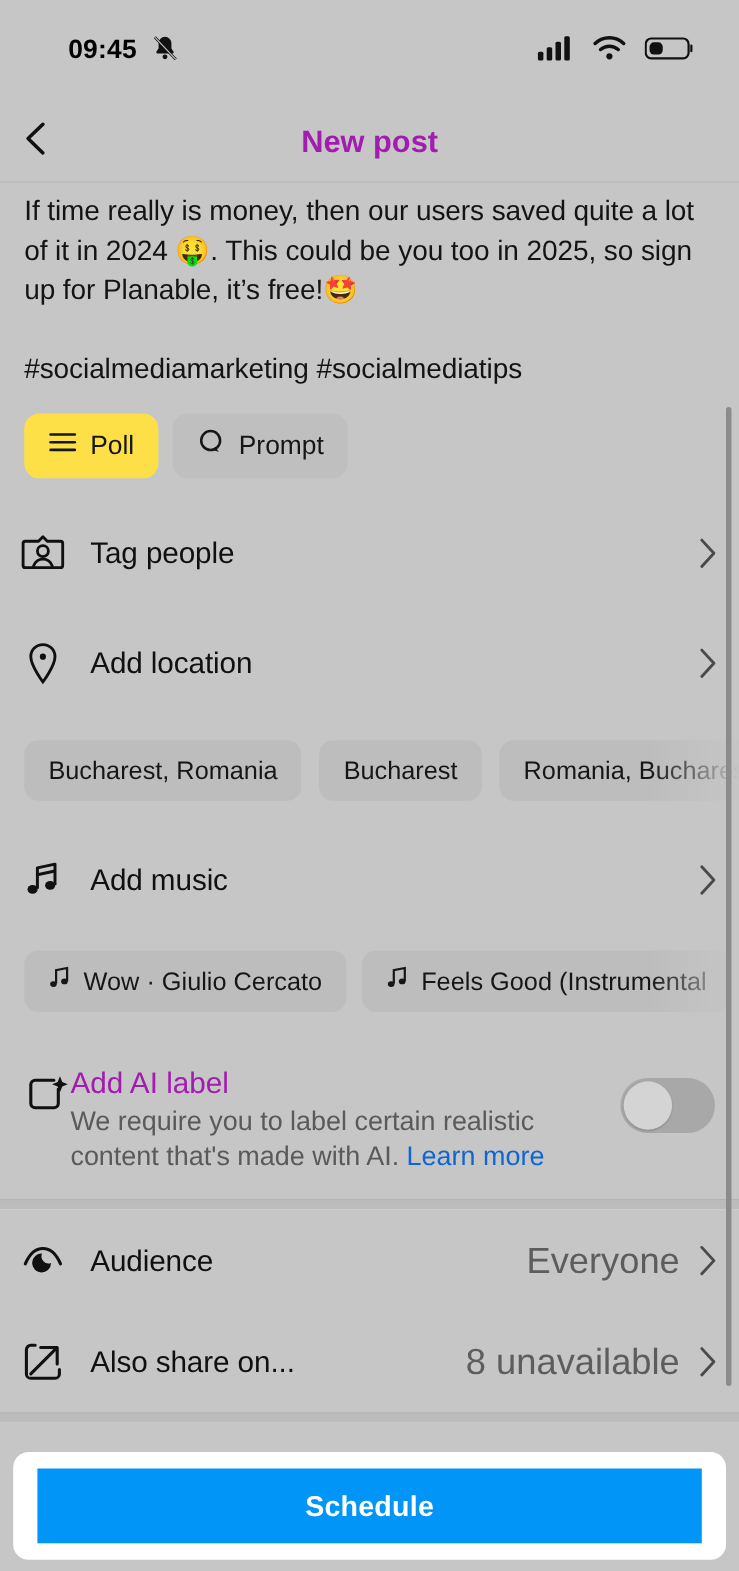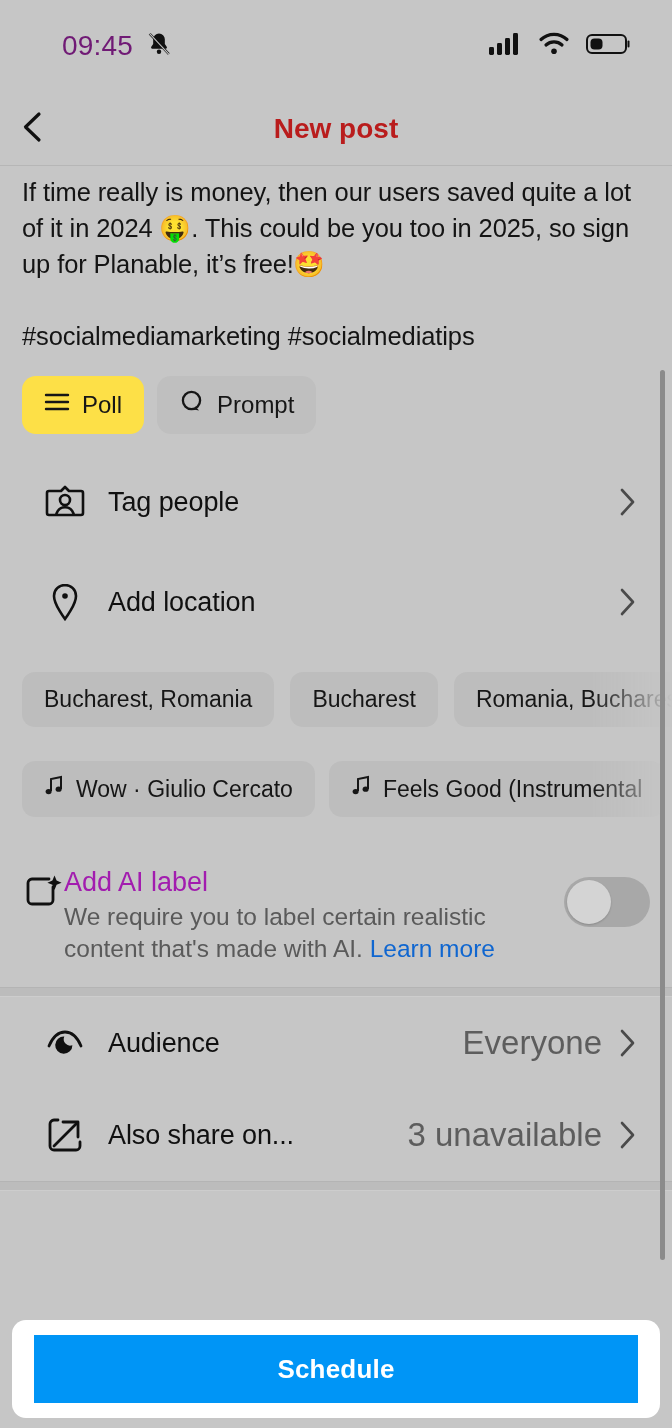--- a/index.html
+++ b/index.html
@@ -29,23 +29,23 @@
     align-items: center;
     justify-content: space-between;
     padding: 0 40px 0 62px;
   }
   .status-left {
     display: flex;
     align-items: center;
     gap: 12px;
   }
   .clock {
-    font-size: 28px;
-    font-weight: normal;
-    color: #701a75;
+    font-size: 24px;
+    font-weight: bold;
+    color: #000000;
     letter-spacing: 0.2px;
   }
   .status-right {
     display: flex;
     align-items: center;
     gap: 16px;
   }
 
   
   .header {
@@ -60,21 +60,21 @@
   .back-btn {
     position: absolute;
     left: 10px; top: 50%;
     transform: translateY(-50%);
     width: 46px; height: 46px;
     display: flex; align-items: center; justify-content: center;
   }
   .header-title {
     font-size: 28px;
     font-weight: bold;
-    color: #b91c1c;
+    color: #a21caf;
   }
 
   
   .body {
     position: absolute;
     top: 166px; left: 0; right: 0;
     bottom: 130px;
     overflow: hidden;
   }
 
@@ -111,24 +111,23 @@
   .divider-band {
     height: 10px;
     background: #bcbcbc;
     border-top: 1px solid #b4b4b4;
     border-bottom: 1px solid #cdcdcd;
   }
 
   .row {
     display: flex;
     align-items: center;
-    padding: 0 32px;
+    padding: 0 16px;
     min-height: 84px;
     position: relative;
-    margin-left: 10px;
   }
   .row .ico {
     width: 46px;
     height: 46px;
     flex: none;
     display: flex;
     align-items: center;
     justify-content: center;
     margin-right: 20px;
   }
@@ -364,20 +363,36 @@
         <span>Bucharest, Romania</span>
       </div>
       <div class="chip">
         <span>Bucharest</span>
       </div>
       <div class="chip">
         <span>Romania, Bucharest</span>
       </div>
     </div>
 
+    <div class="row" style="margin-top:18px;">
+      <div class="ico">
+        <svg width="40" height="40" viewBox="0 0 40 40">
+          <path d="M15 28V9l16-3.4v19" fill="none" stroke="#101010" stroke-width="2.7" stroke-linejoin="round"></path>
+          <path d="M15 15.2l16-3.4" fill="none" stroke="#101010" stroke-width="2.7"></path>
+          <ellipse cx="10.6" cy="28.6" rx="4.6" ry="4" fill="#101010"></ellipse>
+          <ellipse cx="26.6" cy="24.8" rx="4.6" ry="4" fill="#101010"></ellipse>
+        </svg>
+      </div>
+      <div class="rlabel">Add music</div>
+      <div class="chev">
+        <svg width="18" height="30" viewBox="0 0 18 30">
+            <path d="M3 3 L14 15 L3 27" fill="none" stroke="#4a4a4a" stroke-width="2.6" stroke-linecap="round" stroke-linejoin="round"></path>
+          </svg>
+      </div>
+    </div>
 
     <div class="strip" style="margin-top:12px;gap:14px;">
       <div class="chip">
         <span>
           <svg width="20" height="22" viewBox="0 0 20 22">
             <path d="M7 16V4l10-2v12" fill="none" stroke="#161616" stroke-width="2"></path>
             <ellipse cx="4.6" cy="16.6" rx="3" ry="2.6" fill="#161616"></ellipse>
             <ellipse cx="14.6" cy="14.2" rx="3" ry="2.6" fill="#161616"></ellipse>
           </svg>
         </span>
@@ -431,21 +446,21 @@
 
     <div class="row" style="min-height:92px;">
       <div class="ico">
         <svg width="40" height="40" viewBox="0 0 40 40">
           <path d="M13 5H9a4 4 0 0 0-4 4v22a4 4 0 0 0 4 4h22a4 4 0 0 0 4-4v-4" fill="none" stroke="#101010" stroke-width="2.8" stroke-linecap="round"></path>
           <path d="M9 31 L31 9" fill="none" stroke="#101010" stroke-width="2.8" stroke-linecap="round"></path>
           <path d="M18 7h15v15" fill="none" stroke="#101010" stroke-width="2.8" stroke-linecap="round" stroke-linejoin="round"></path>
         </svg>
       </div>
       <div class="rlabel">Also share on...</div>
-      <div class="rvalue">3 unavailable</div>
+      <div class="rvalue">8 unavailable</div>
       <div class="chev">
         <svg width="18" height="30" viewBox="0 0 18 30">
             <path d="M3 3 L14 15 L3 27" fill="none" stroke="#4a4a4a" stroke-width="2.6" stroke-linecap="round" stroke-linejoin="round"></path>
           </svg>
       </div>
     </div>
 
     <div class="divider-band"></div>
 
     <div class="row" style="min-height:92px;">

